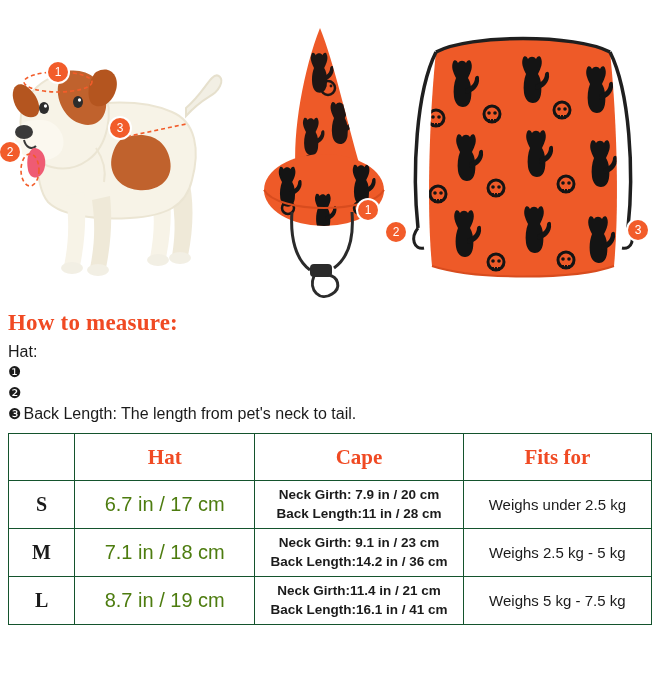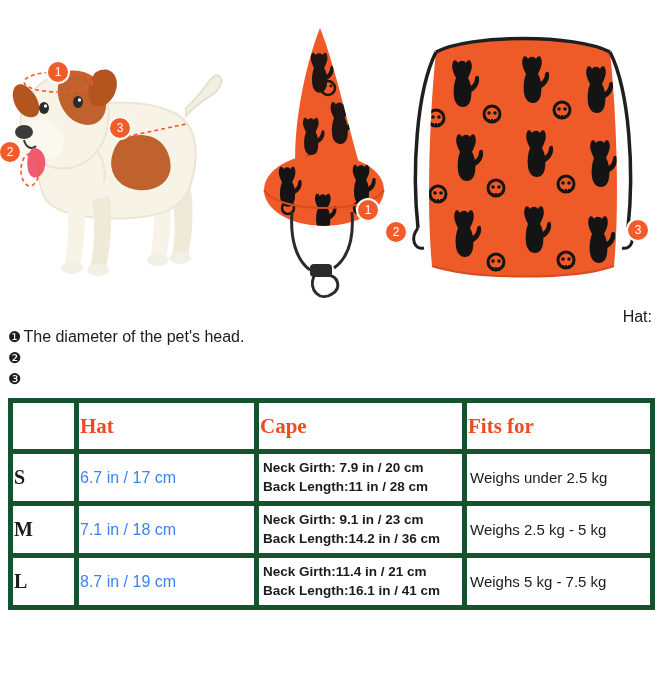--- a/index.html
+++ b/index.html
@@ -69,21 +69,20 @@
     font-family: "Liberation Serif", serif;
     font-weight: bold;
     font-size: 23px;
     margin: 4px 0 7px 0;
     letter-spacing: 0.2px;
   }
   .sub-title {
     font-size: 16px;
     margin: 2px 0 1px 0;
     color: #1b1b1b;
-    text-align: right;
   }
   .measure-line {
     font-size: 16px;
     margin: 2px 0 3px 0;
     color: #1b1b1b;
     display: flex;
     align-items: baseline;
     gap: 2px;
   }
   .num-glyph {
@@ -93,22 +92,22 @@
   }
 
   
   table.size-table {
     border-collapse: collapse;
     width: 644px;
     margin: 10px 8px 0 8px;
     table-layout: fixed;
   }
   table.size-table th, table.size-table td {
-    border: 5px solid #14532d;
-    text-align: left;
+    border: 1px solid #14532d;
+    text-align: center;
     vertical-align: middle;
   }
   table.size-table th {
     color: #f04a23;
     font-family: "Liberation Serif", serif;
     font-weight: bold;
     font-size: 21px;
     height: 44px;
   }
   .col-size { width: 66px; }
@@ -116,22 +115,22 @@
   .col-cape { width: 208px; }
   .col-fits { width: 188px; }
 
   td.size-cell {
     font-family: "Liberation Serif", serif;
     font-weight: bold;
     font-size: 20px;
     color: #1b1b1b;
   }
   td.hat-cell {
-    font-size: 16px;
-    color: #3b82f6;
+    font-size: 20px;
+    color: #4d7c0f;
     height: 45px;
   }
   td.cape-cell {
     font-size: 13.5px;
     color: #1b1b1b;
     line-height: 1.35;
     padding: 4px 4px;
   }
   td.fits-cell {
     font-size: 15px;
@@ -339,32 +338,33 @@
       <path d="M228 206 C236 216 232 228 222 226" fill="none" stroke="#1f1f1f" stroke-width="3"></path>
 
       <path d="M32 244 C74 258 176 258 214 244" fill="none" stroke="#d84c1e" stroke-width="2"></path>
     </svg>
     <div class="badge" style="left:-14px; top:200px;">2</div>
     <div class="badge" style="left:228px; top:198px;">3</div>
   </div>
 </div>
 
 <div class="measure">
+  <div class="measure-title">How to measure:</div>
 
   <div class="sub-title">Hat:</div>
   <div class="measure-line">
     <span class="num-glyph">❶</span>
-    <span>The diameter of the pet's head.</span>
   </div>
 
   <div class="measure-line">
     <span class="num-glyph">❷</span>
   </div>
   <div class="measure-line">
     <span class="num-glyph">❸</span>
+    <span>Back Length: The length from pet's neck to tail.</span>
   </div>
 </div>
 
 <table class="size-table">
   <colgroup>
     <col class="col-size">
       <col class="col-hat">
       <col class="col-cape">
       <col class="col-fits">
   </colgroup>

